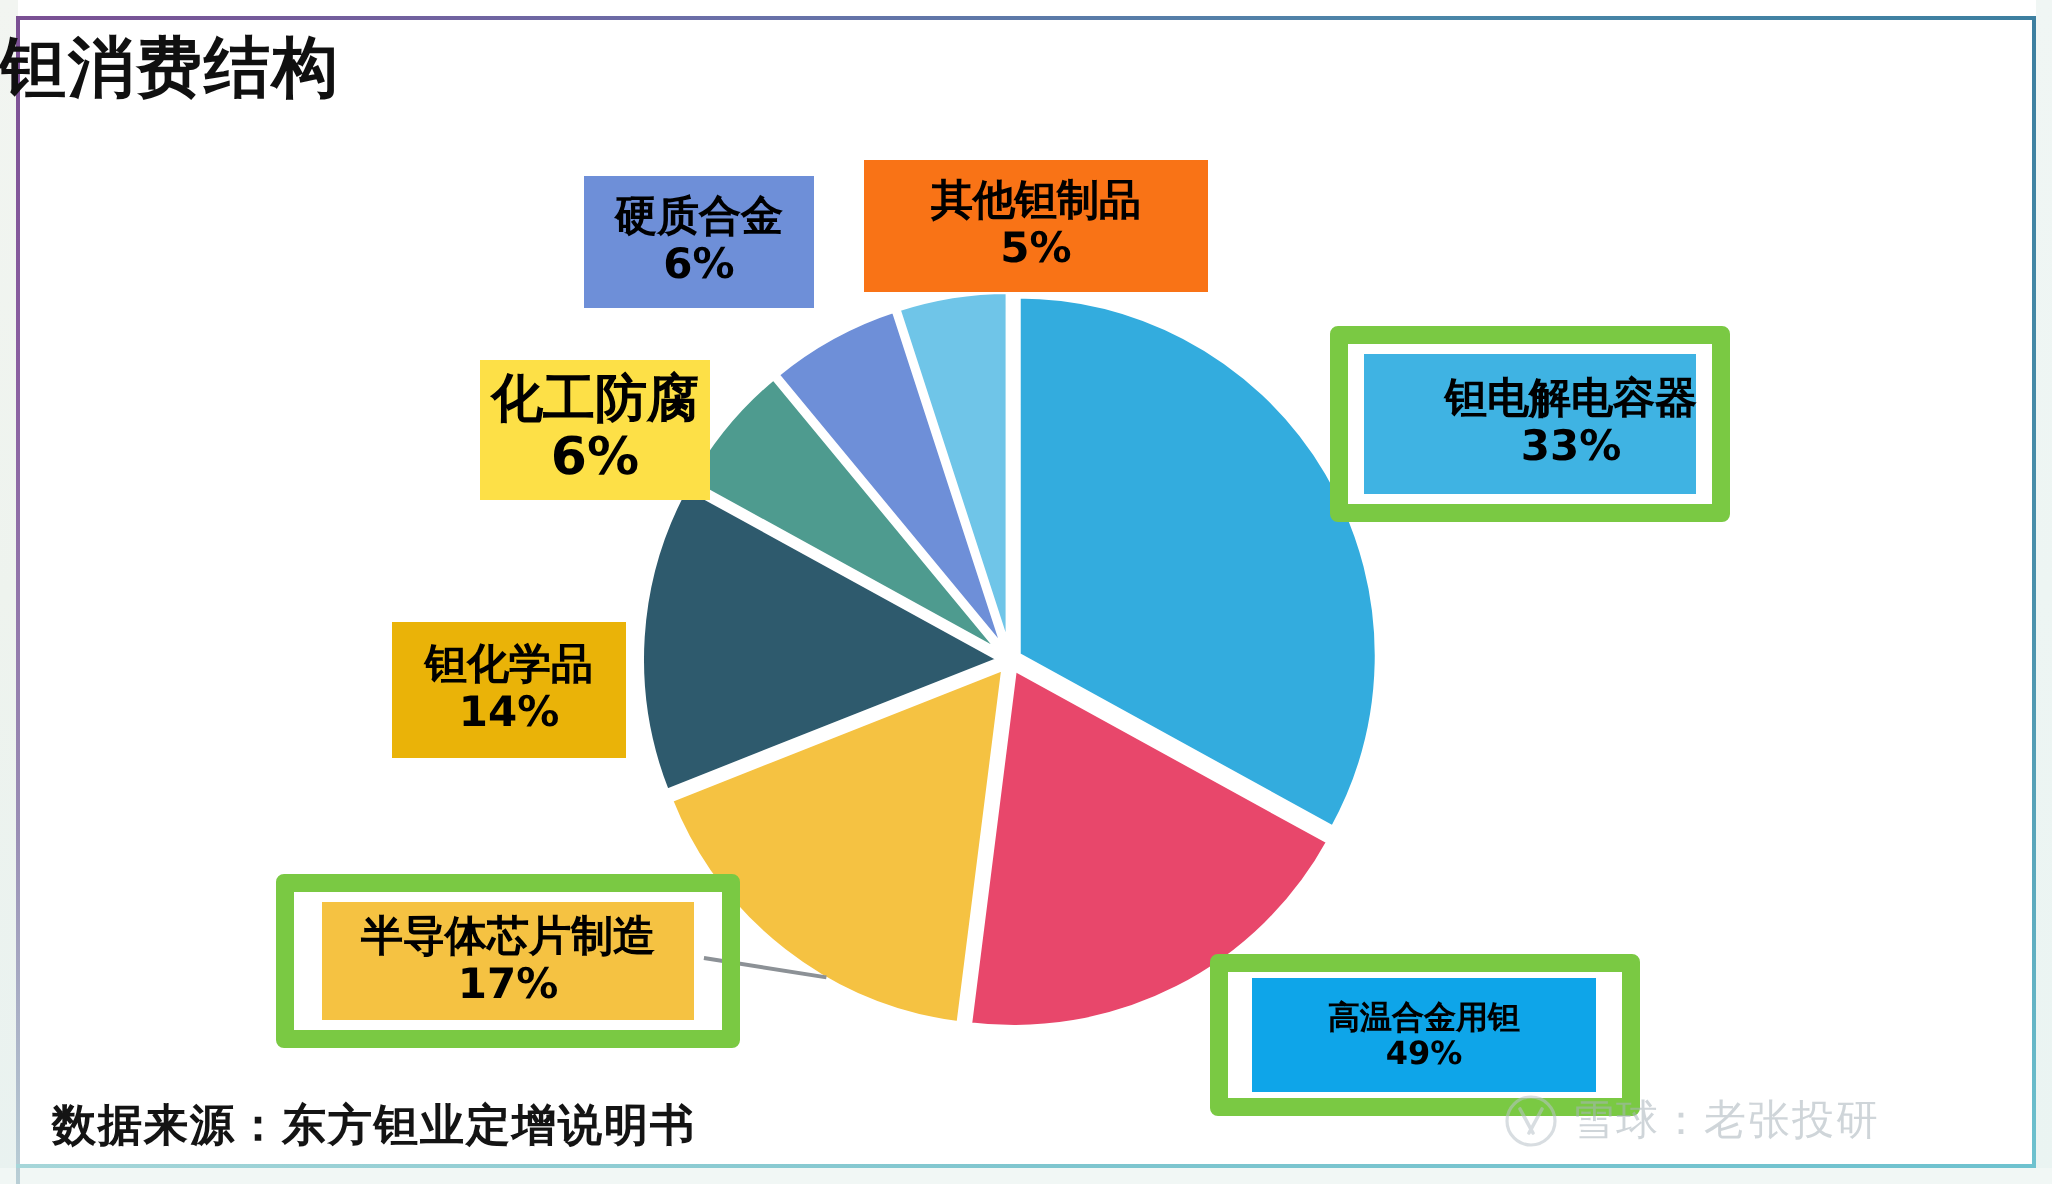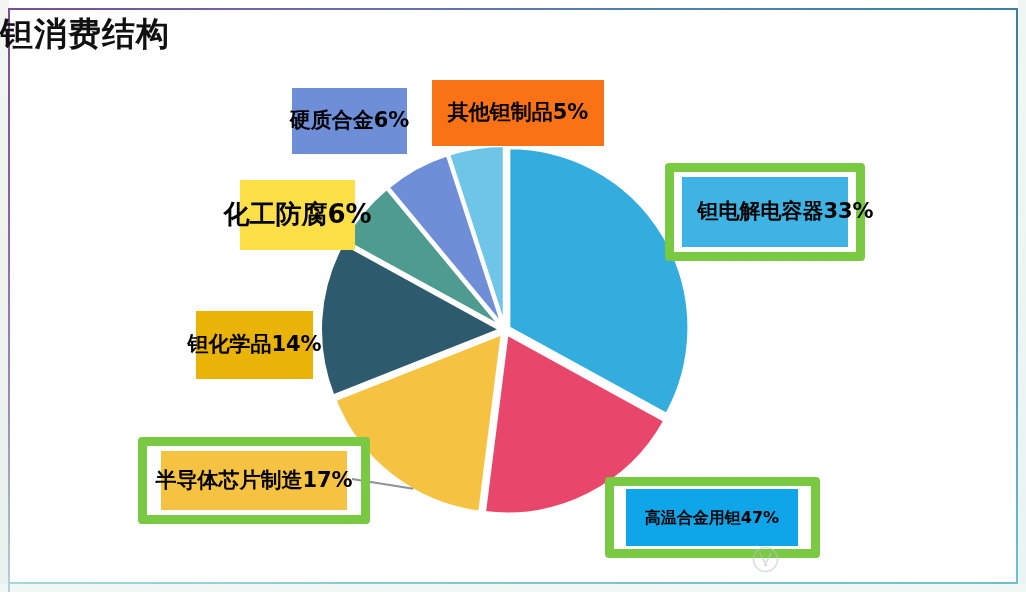--- a/index.html
+++ b/index.html
@@ -70,21 +70,21 @@
 
   .callout {
     position: absolute;
     box-sizing: border-box;
     text-align: center;
     font-family: "DejaVu Sans", "Liberation Sans", sans-serif;
     font-weight: bold;
     color: #000000;
     line-height: 1.12;
     display: flex;
-    flex-direction: row;
+    flex-direction: column;
     justify-content: center;
     align-items: center;
   }
   .callout .cl-name { display: block; white-space: nowrap; }
   .callout .cl-val  { display: block; white-space: nowrap; }
 
   
   .hl {
     position: absolute;
     box-sizing: border-box;
@@ -180,30 +180,32 @@
 
   <div class="hl thick" style="left:138px; top:437px; width:232px; height:87px;"></div>
   <div class="callout" style="left:161px; top:451px; width:186px; height:59px; background:#F5C242; font-size:21px;text-align:center;">
     <span class="cl-name">半导体芯片制造</span>
     <span class="cl-val">17%</span>
   </div>
 
   <div class="hl thick" style="left:605px; top:477px; width:215px; height:81px;"></div>
   <div class="callout" style="left:626px; top:489px; width:172px; height:57px; background:#0ea5e9; font-size:16px;align-items:center;">
     <span class="cl-name">高温合金用钽</span>
-    <span class="cl-val">47%</span>
+    <span class="cl-val">49%</span>
   </div>
 
   <div class="hl thick" style="left:665px; top:163px; width:200px; height:98px;"></div>
   <div class="callout" style="left:682px; top:177px; width:166px; height:70px; background:#3FB3E3; font-size:21px;padding-left:41px;">
     <span class="cl-name">钽电解电容器</span>
     <span class="cl-val">33%</span>
   </div>
 
+  <div id="source">数据来源：东方钽业定增说明书</div>
 
   <div id="watermark">
     <svg width="27" height="27" viewBox="0 0 27 27">
       <circle cx="13.5" cy="13.5" r="12" fill="none" stroke="#b9c3c9" stroke-width="1.6"></circle>
       <path d="M8 7.5 L14.5 19.5 M19 7.5 L12.5 19.5" stroke="#b9c3c9" stroke-width="1.8" fill="none" stroke-linecap="round"></path>
     </svg>
+    <span class="wm-text">雪球：老张投研</span>
   </div>
 
 </div>
 
 </body></html>

